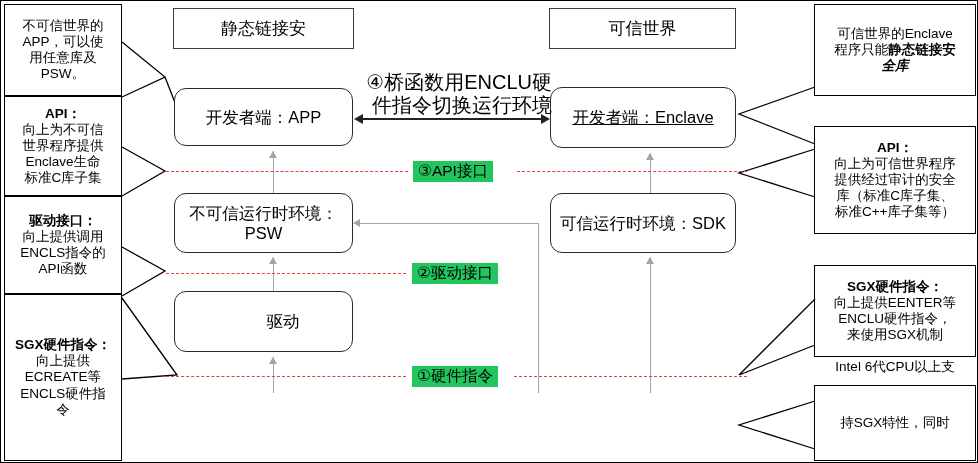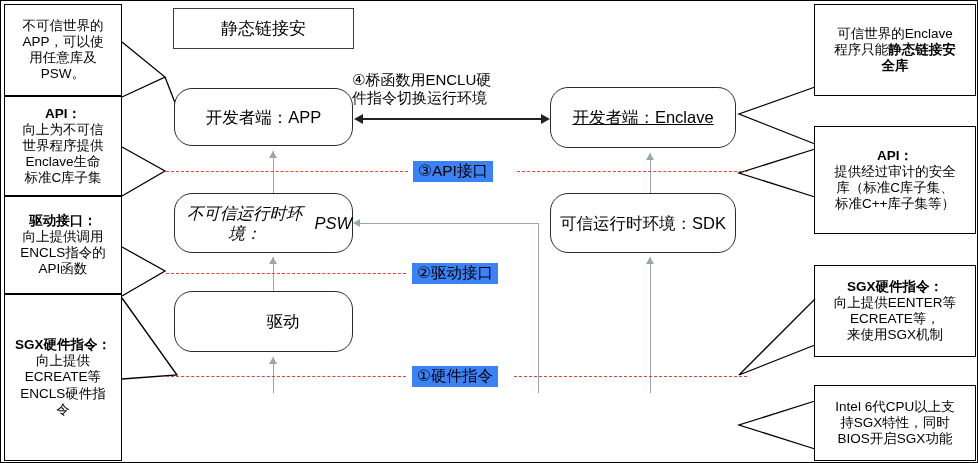--- a/index.html
+++ b/index.html
@@ -8,56 +8,56 @@
          border:1.5px solid #000;box-sizing:border-box;overflow:hidden;}
 
   
   .abs{position:absolute;box-sizing:border-box;}
 
   
   .world-box{border:1.3px solid #3c3c3c;background:#fff;display:flex;
              align-items:center;justify-content:center;font-size:17px;}
 
   
-  .comp-box{border:1.3px solid #2b2b2b;border-radius:18px;background:#fff;
+  .comp-box{border:1.3px solid #2b2b2b;border-radius:12px;background:#fff;
             display:flex;align-items:center;justify-content:center;
             text-align:center;font-size:16.5px;line-height:1.22;}
 
   
   .note{border:1.4px solid #000;background:#fff;display:flex;flex-direction:column;
         align-items:center;justify-content:center;text-align:center;
         font-size:13.5px;line-height:1.19;padding:2px 4px;}
   .note b{font-weight:bold;}
   .note .ln{display:block;white-space:nowrap;}
 
   
   .dash{border-top:1.6px dashed #ef3b35;height:0;}
 
   
-  .tier-label{font-size:15.5px;background:#3b82f6;padding:0 5px;white-space:nowrap;}
+  .tier-label{font-size:15.5px;background:#22c55e;padding:0 5px;white-space:nowrap;}
 
   
   .v-arrow{background:#9aa7b0;width:1.4px;}
   .v-arrow::before{content:"";position:absolute;left:-3.6px;top:0;
       border-left:4.3px solid transparent;border-right:4.3px solid transparent;
       border-bottom:7px solid #9aa7b0;}
   .h-line{background:#9aa7b0;height:1.4px;}
   .v-line{background:#9aa7b0;width:1.4px;}
   .left-head{position:absolute;width:0;height:0;
       border-top:4.3px solid transparent;border-bottom:4.3px solid transparent;
       border-right:7px solid #9aa7b0;}
 
   
   .bridge{height:1.5px;background:#222;}
   .bridge .hl,.bridge .hr{position:absolute;width:0;height:0;
       border-top:5px solid transparent;border-bottom:5px solid transparent;}
   .bridge .hl{left:-8px;top:-4.3px;border-right:9px solid #222;}
   .bridge .hr{right:-8px;top:-4.3px;border-left:9px solid #222;}
-  .bridge-label{position:absolute;font-size:15px;line-height:1.17;
-                text-align:left;white-space:nowrap;}
+  .bridge-label{position:absolute;font-size:20px;line-height:1.17;
+                text-align:right;white-space:nowrap;}
 
   
   .wedge{position:absolute;overflow:visible;}
   .wedge svg{display:block;overflow:visible;}
 </style>
 </head>
 <body>
 
 <div id="stage">
 
@@ -109,38 +109,39 @@
   </div>
   <div class="wedge" style="left:120px;top:296px;">
     <svg width="60" height="90">
       <polyline points="1,1 56,78 1,82" fill="none" stroke="#000" stroke-width="1.3"></polyline>
     </svg>
   </div>
 
   <div class="abs note" style="left:813px;top:3px;width:162px;height:92px;">
     <span class="ln">可信世界的Enclave</span>
     <span class="ln"><span>程序只能</span><b>静态链接安</b></span>
-    <span class="ln" style="font-weight:bold;">全库</span>
+    <span class="ln" style="font-weight:bold;font-style:italic;">全库</span>
   </div>
 
   <div class="abs note" style="left:813px;top:125px;width:162px;height:108px;">
     <span class="ln" style="font-weight:bold;">API：</span>
+    <span class="ln">向上为可信世界程序</span>
     <span class="ln">提供经过审计的安全</span>
     <span class="ln">库（标准C库子集、</span>
     <span class="ln">标准C++库子集等）</span>
   </div>
 
   <div class="abs note" style="left:813px;top:264px;width:162px;height:92px;">
     <span class="ln" style="font-weight:bold;">SGX硬件指令：</span>
     <span class="ln">向上提供EENTER等</span>
-    <span class="ln">ECREATE等，</span>
+    <span class="ln">ENCLU硬件指令，</span>
     <span class="ln">来使用SGX机制</span>
   </div>
 
-  <div class="abs note" style="left:813px;top:384px;width:162px;height:76px;">
+  <div class="abs note" style="left:813px;top:384px;width:162px;height:76px;gap:40px;">
     <span class="ln">Intel 6代CPU以上支</span>
     <span class="ln">持SGX特性，同时</span>
     <span class="ln">BIOS开启SGX功能</span>
   </div>
 
   <div class="wedge" style="left:736px;top:85px;">
     <svg width="80" height="70">
       <polyline points="78,1 2,28 78,58" fill="none" stroke="#000" stroke-width="1.3"></polyline>
     </svg>
   </div>
@@ -156,30 +157,33 @@
   </div>
   <div class="wedge" style="left:736px;top:398px;">
     <svg width="80" height="60">
       <polyline points="78,2 2,26 78,50" fill="none" stroke="#000" stroke-width="1.3"></polyline>
     </svg>
   </div>
 
   <div class="abs world-box" style="left:172px;top:7px;width:181px;height:41px;">
     <span>静态链接安</span>
   </div>
+  <div class="abs world-box" style="left:548px;top:7px;width:187px;height:41px;">
+    <span>可信世界</span>
+  </div>
 
   <div class="abs comp-box" style="left:173px;top:87px;width:179px;height:58px;">
     <span>开发者端：APP</span>
   </div>
 
   <div class="abs comp-box" style="left:549px;top:86px;width:186px;height:61px;text-decoration:underline;">
     <span>开发者端：Enclave</span>
   </div>
 
-  <div class="abs comp-box" style="left:173px;top:192px;width:179px;height:60px;font-style:italic;">
+  <div class="abs comp-box" style="left:173px;top:192px;width:179px;height:60px;flex-direction:column;">
     <span>不可信运行时环境：</span>
     <span>PSW</span>
   </div>
 
   <div class="abs comp-box" style="left:549px;top:192px;width:186px;height:60px;">
     <span>可信运行时环境：</span>
     <span>SDK</span>
   </div>
 
   <div class="abs comp-box" style="left:173px;top:290px;width:179px;height:61px;padding-left:39px;">

